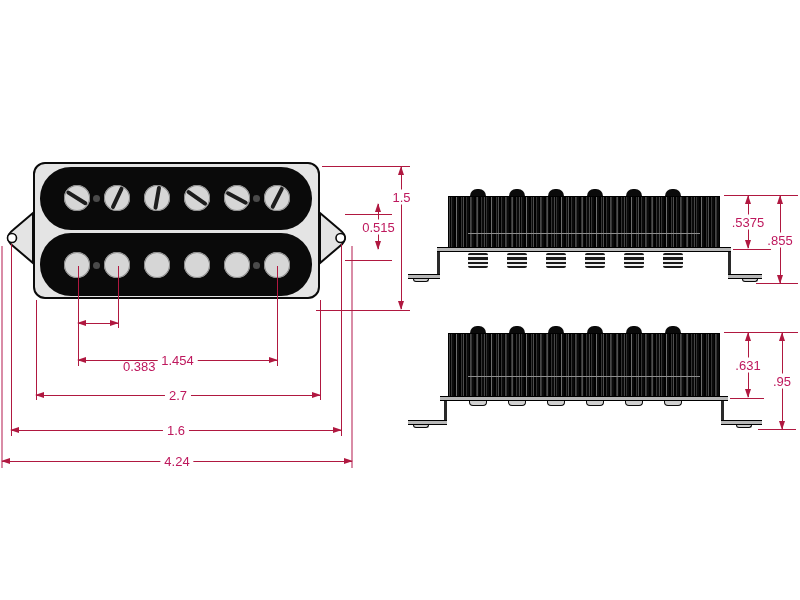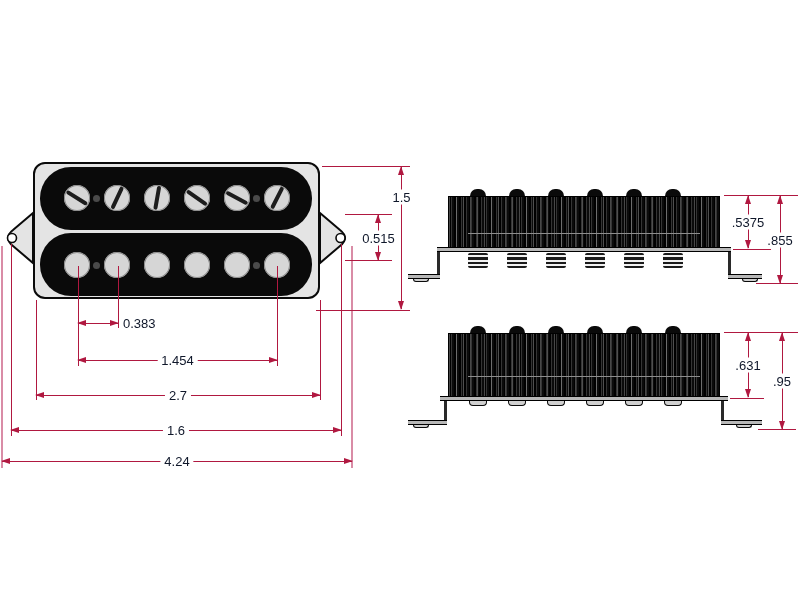--- a/index.html
+++ b/index.html
@@ -23,23 +23,23 @@
   .vext.pink{width:2px;background:#d98ca6;}
   .hext{height:1px;background:#b01840;z-index:10;}
   .hdim{height:1px;background:#b01840;z-index:11;}
   .vdim{width:1px;background:#b01840;z-index:11;}
   .a{position:absolute;width:0;height:0;border:solid transparent;}
   .al{left:-1px;top:-3px;border-width:3.5px 9px 3.5px 0;border-right-color:#b01840;}
   .ar{right:-1px;top:-3px;border-width:3.5px 0 3.5px 9px;border-left-color:#b01840;}
   .au{top:-1px;left:-3px;border-width:0 3.5px 9px 3.5px;border-bottom-color:#b01840;}
   .ad{bottom:-1px;left:-3px;border-width:9px 3.5px 0 3.5px;border-top-color:#b01840;}
   .dlbl{position:absolute;left:50%;top:0;transform:translate(-50%,-50%);background:#fff;
-        padding:0 4px;font-size:13px;color:#0f172a;white-space:nowrap;z-index:12;}
+        padding:0 4px;font-size:13px;color:#be185d;white-space:nowrap;z-index:12;}
   .dlbl.vmid{top:50%;left:0;transform:translate(-50%,-50%);}
-  .dlbl.outr{left:100%;transform:translate(4px,-50%);padding:0 1px;}
+  .dlbl.outr{left:100%;transform:translate(4px,-50%);padding:0 1px;margin-top:43px;}
 
   
   .sbody{width:272px;left:448px;z-index:3;
      background-image:
        repeating-linear-gradient(90deg, rgba(255,255,255,.28) 0 1px, transparent 1px 7px),
        repeating-linear-gradient(90deg,#000 0 2px,#353535 2px 3px,#0b0b0b 3px 5px);
      border:1px solid #000;box-sizing:border-box;}
   .sline{position:absolute;left:7%;width:86%;height:1px;background:#8d8d8d;}
   .bump{width:16px;height:8px;background:#0a0a0a;border-radius:7px 7px 0 0;z-index:2;}
   .platebar{height:5px;box-sizing:border-box;background:#b8b8b8;
@@ -140,21 +140,21 @@
 
   <div class="abs hext" style="left:322px;top:166px;width:88px;"></div>
   <div class="abs hext" style="left:316px;top:310px;width:94px;"></div>
   <div class="abs vdim" style="left:401px;top:167px;height:142px;">
     <i class="a au"></i>
       <i class="a ad"></i>
     <span class="dlbl" style="top:30px;">1.5</span>
   </div>
   <div class="abs hext" style="left:345px;top:214px;width:47px;"></div>
   <div class="abs hext" style="left:345px;top:260px;width:47px;"></div>
-  <div class="abs vdim" style="left:378px;top:215px;height:45px;">
+  <div class="abs vdim" style="left:378px;top:204px;height:45px;">
     <i class="a au"></i>
       <i class="a ad"></i>
     <span class="dlbl vmid" style="left:50%;">0.515</span>
   </div>
 
   <div>
     <div class="abs bump" style="left:470px;top:189px;"></div>
     <div class="abs bump" style="left:509px;top:189px;"></div>
     <div class="abs bump" style="left:548px;top:189px;"></div>
     <div class="abs bump" style="left:587px;top:189px;"></div>

